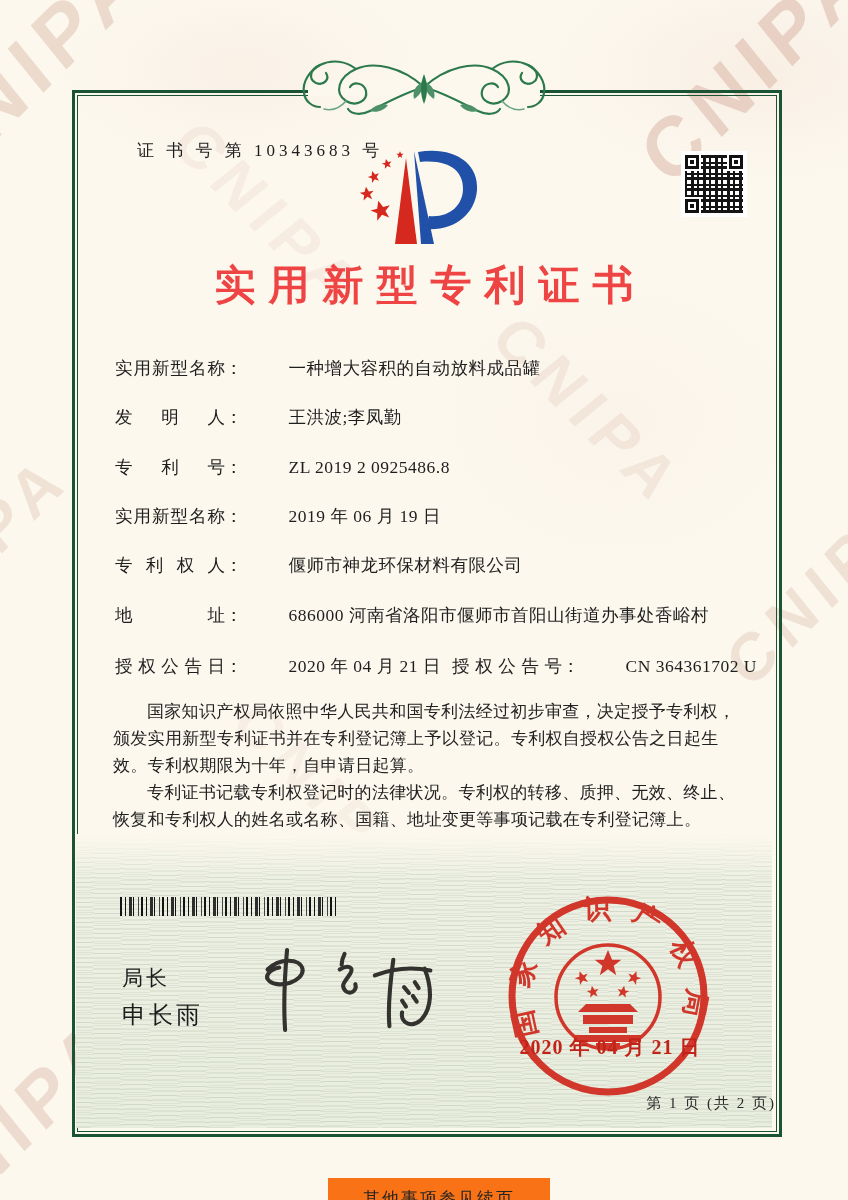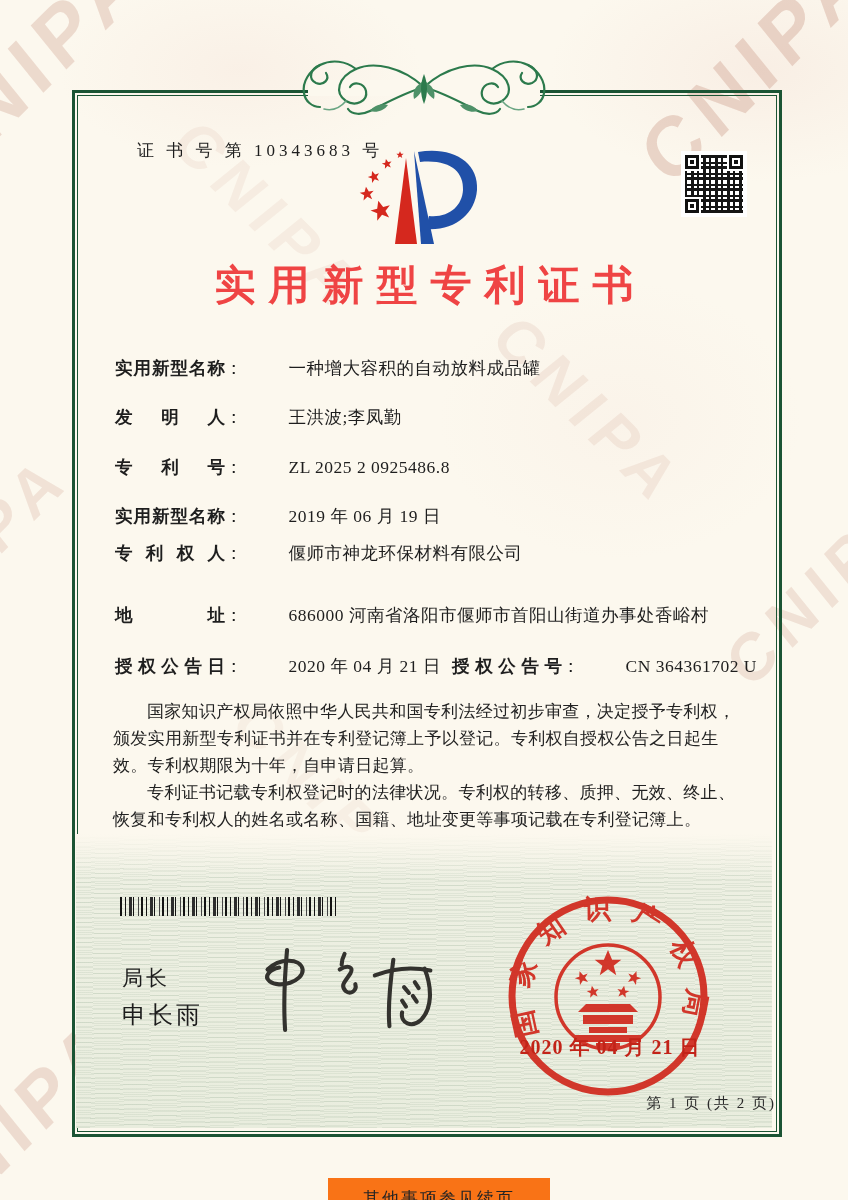--- a/index.html
+++ b/index.html
@@ -57,25 +57,25 @@
   .qr-finder{position:absolute;width:14px;height:14px;border:3px solid #111;background:#fff;box-sizing:border-box;box-shadow:0 0 0 2px #fff;}
   .qr-finder i{position:absolute;left:2px;top:2px;width:4px;height:4px;background:#111;}
   .qf-tl{left:0;top:0;} .qf-tr{right:0;top:0;} .qf-bl{left:0;bottom:0;}
 
   
   .title{position:absolute;left:72px;top:258px;width:704px;text-align:center;
     font-size:41px;font-weight:bold;color:#ef4444;letter-spacing:13px;text-indent:13px;}
 
   
   .field-row{position:absolute;left:115px;font-size:17.5px;color:#1e1e1e;white-space:nowrap;}
-  .f-label{display:inline-block;width:110px;text-align:justify;text-align-last:justify;font-weight:bold;}
+  .f-label{display:inline-block;width:110px;text-align:justify;text-align-last:justify;}
   .f-colon{display:inline-block;margin-right:6px;}
   .f-value{letter-spacing:.5px;margin-left:40px;}
   .fr1{top:356px;} .fr2{top:405px;} .fr3{top:455px;} .fr4{top:504px;}
-  .fr5{top:541px;} .fr6{top:603px;} .fr7{top:654px;}
+  .fr5{top:553px;} .fr6{top:603px;} .fr7{top:654px;}
   .grant2{position:absolute;left:337px;top:0;}
 
   
   .body-text{position:absolute;left:113px;top:698px;width:624px;font-size:17px;line-height:27px;color:#222;}
   .para{margin:0;text-indent:34px;letter-spacing:.3px;}
 
   
   .barcode{position:absolute;left:120px;top:897px;width:218px;height:19px;
     background:repeating-linear-gradient(90deg,#131313 0 2px,transparent 2px 5px,#131313 5px 6px,transparent 6px 9px,#2d2d2d 9px 12px,transparent 12px 13px,#131313 13px 14px,transparent 14px 18px,#454545 18px 19px,transparent 19px 21px);}
 
@@ -165,21 +165,21 @@
 
   <div class="title">实用新型专利证书</div>
 
   <div class="field-row fr1">
     <span class="f-label">实用新型名称</span><span class="f-colon">：</span><span class="f-value">一种增大容积的自动放料成品罐</span>
   </div>
   <div class="field-row fr2">
     <span class="f-label">发明人</span><span class="f-colon">：</span><span class="f-value">王洪波;李凤勤</span>
   </div>
   <div class="field-row fr3">
-    <span class="f-label">专利号</span><span class="f-colon">：</span><span class="f-value">ZL 2025 2 0925486.8</span>
+    <span class="f-label">专利号</span><span class="f-colon">：</span><span class="f-value">ZL 2019 2 0925486.8</span>
   </div>
   <div class="field-row fr4">
     <span class="f-label">实用新型名称</span><span class="f-colon">：</span><span class="f-value">2019 年 06 月 19 日</span>
   </div>
   <div class="field-row fr5">
     <span class="f-label">专利权人</span><span class="f-colon">：</span><span class="f-value">偃师市神龙环保材料有限公司</span>
   </div>
   <div class="field-row fr6">
     <span class="f-label">地址</span><span class="f-colon">：</span><span class="f-value">686000 河南省洛阳市偃师市首阳山街道办事处香峪村</span>
   </div>

